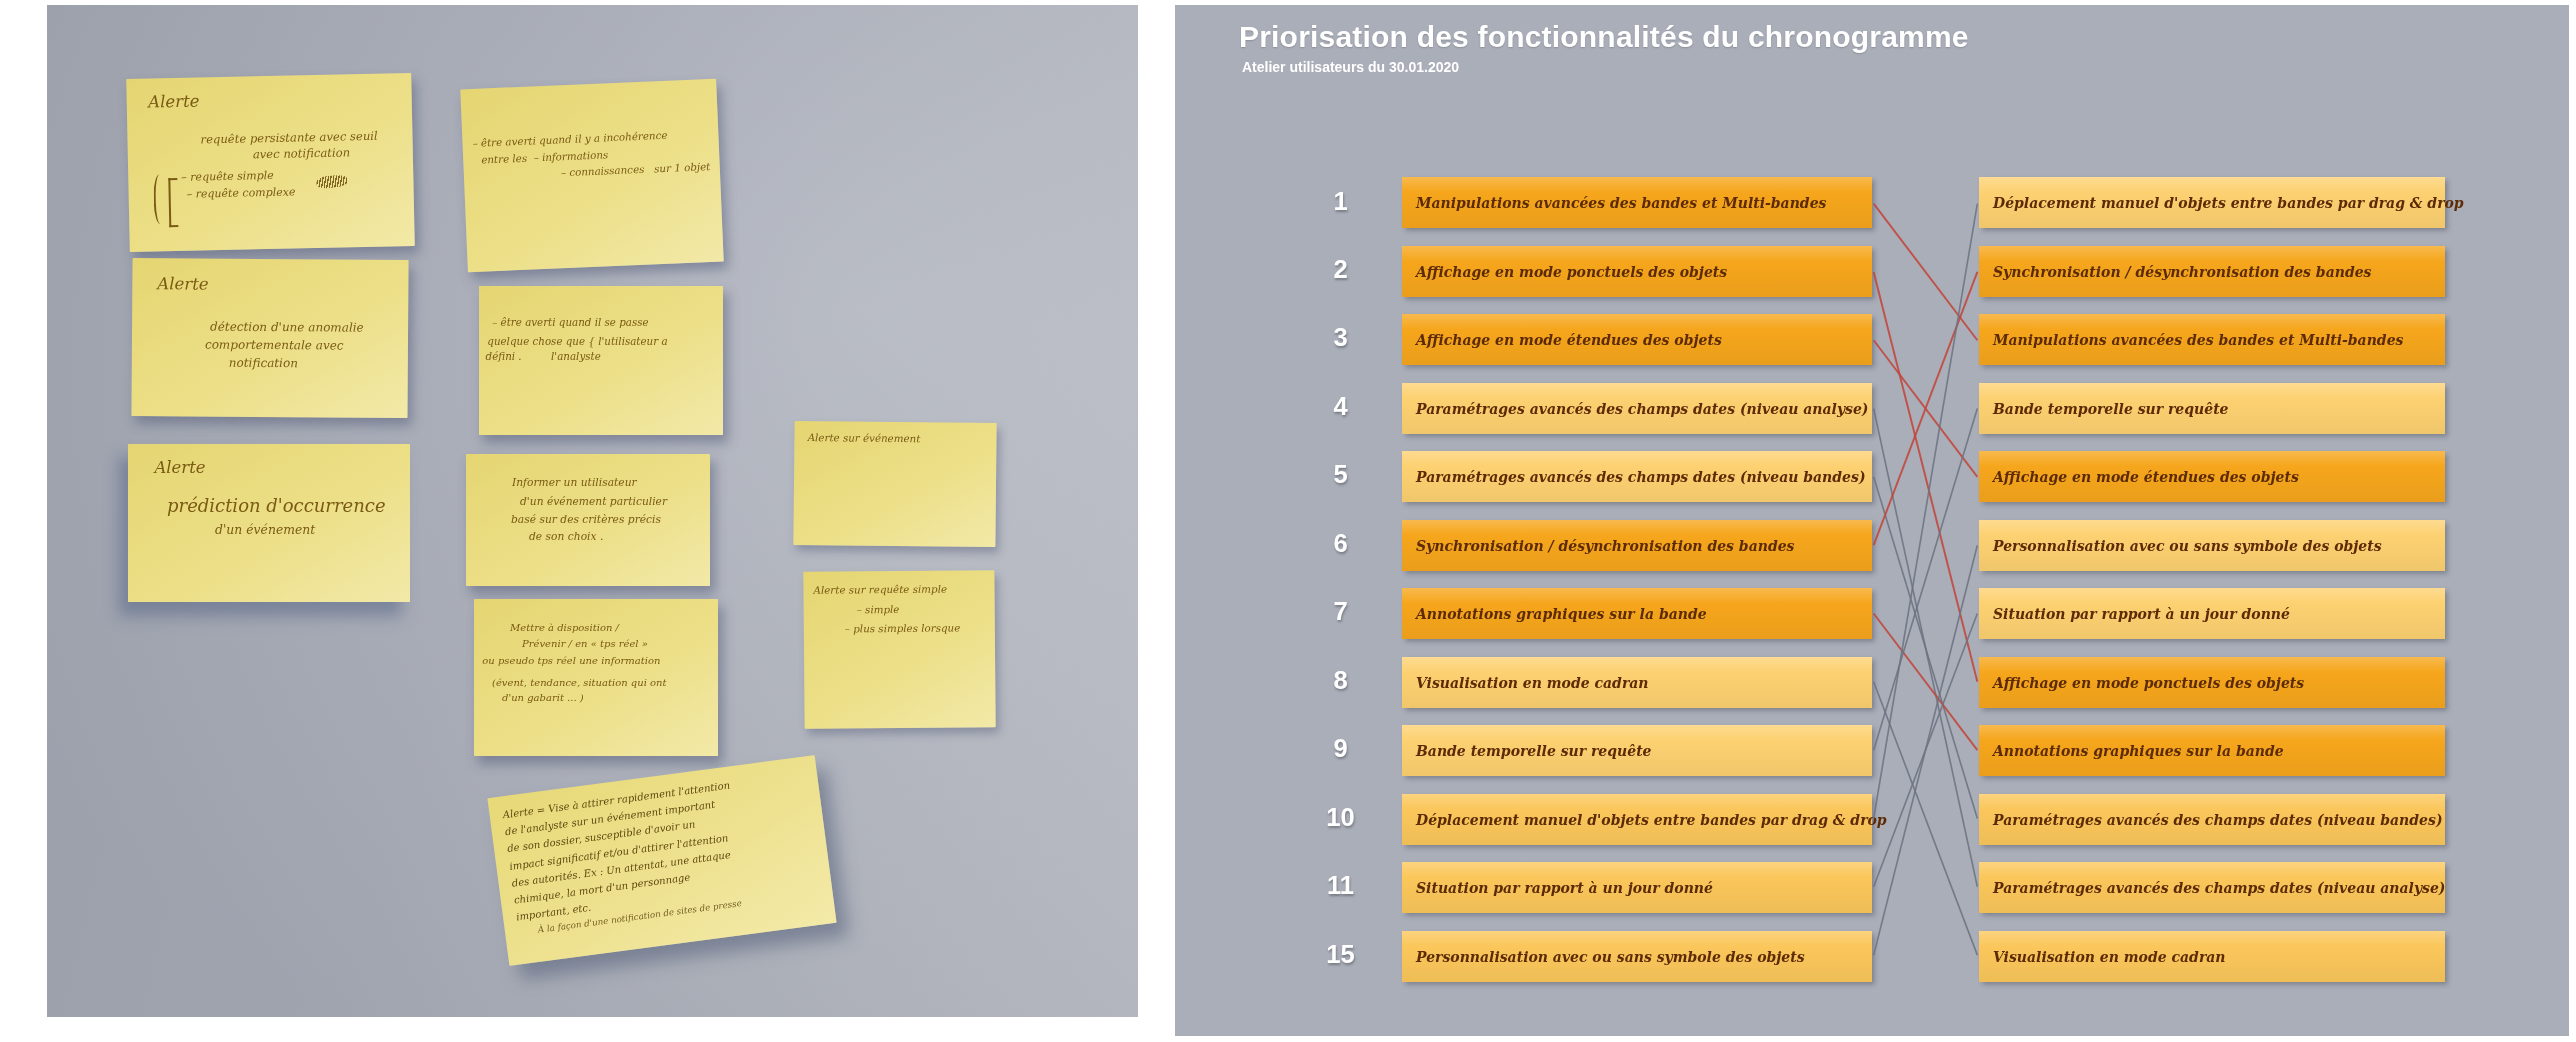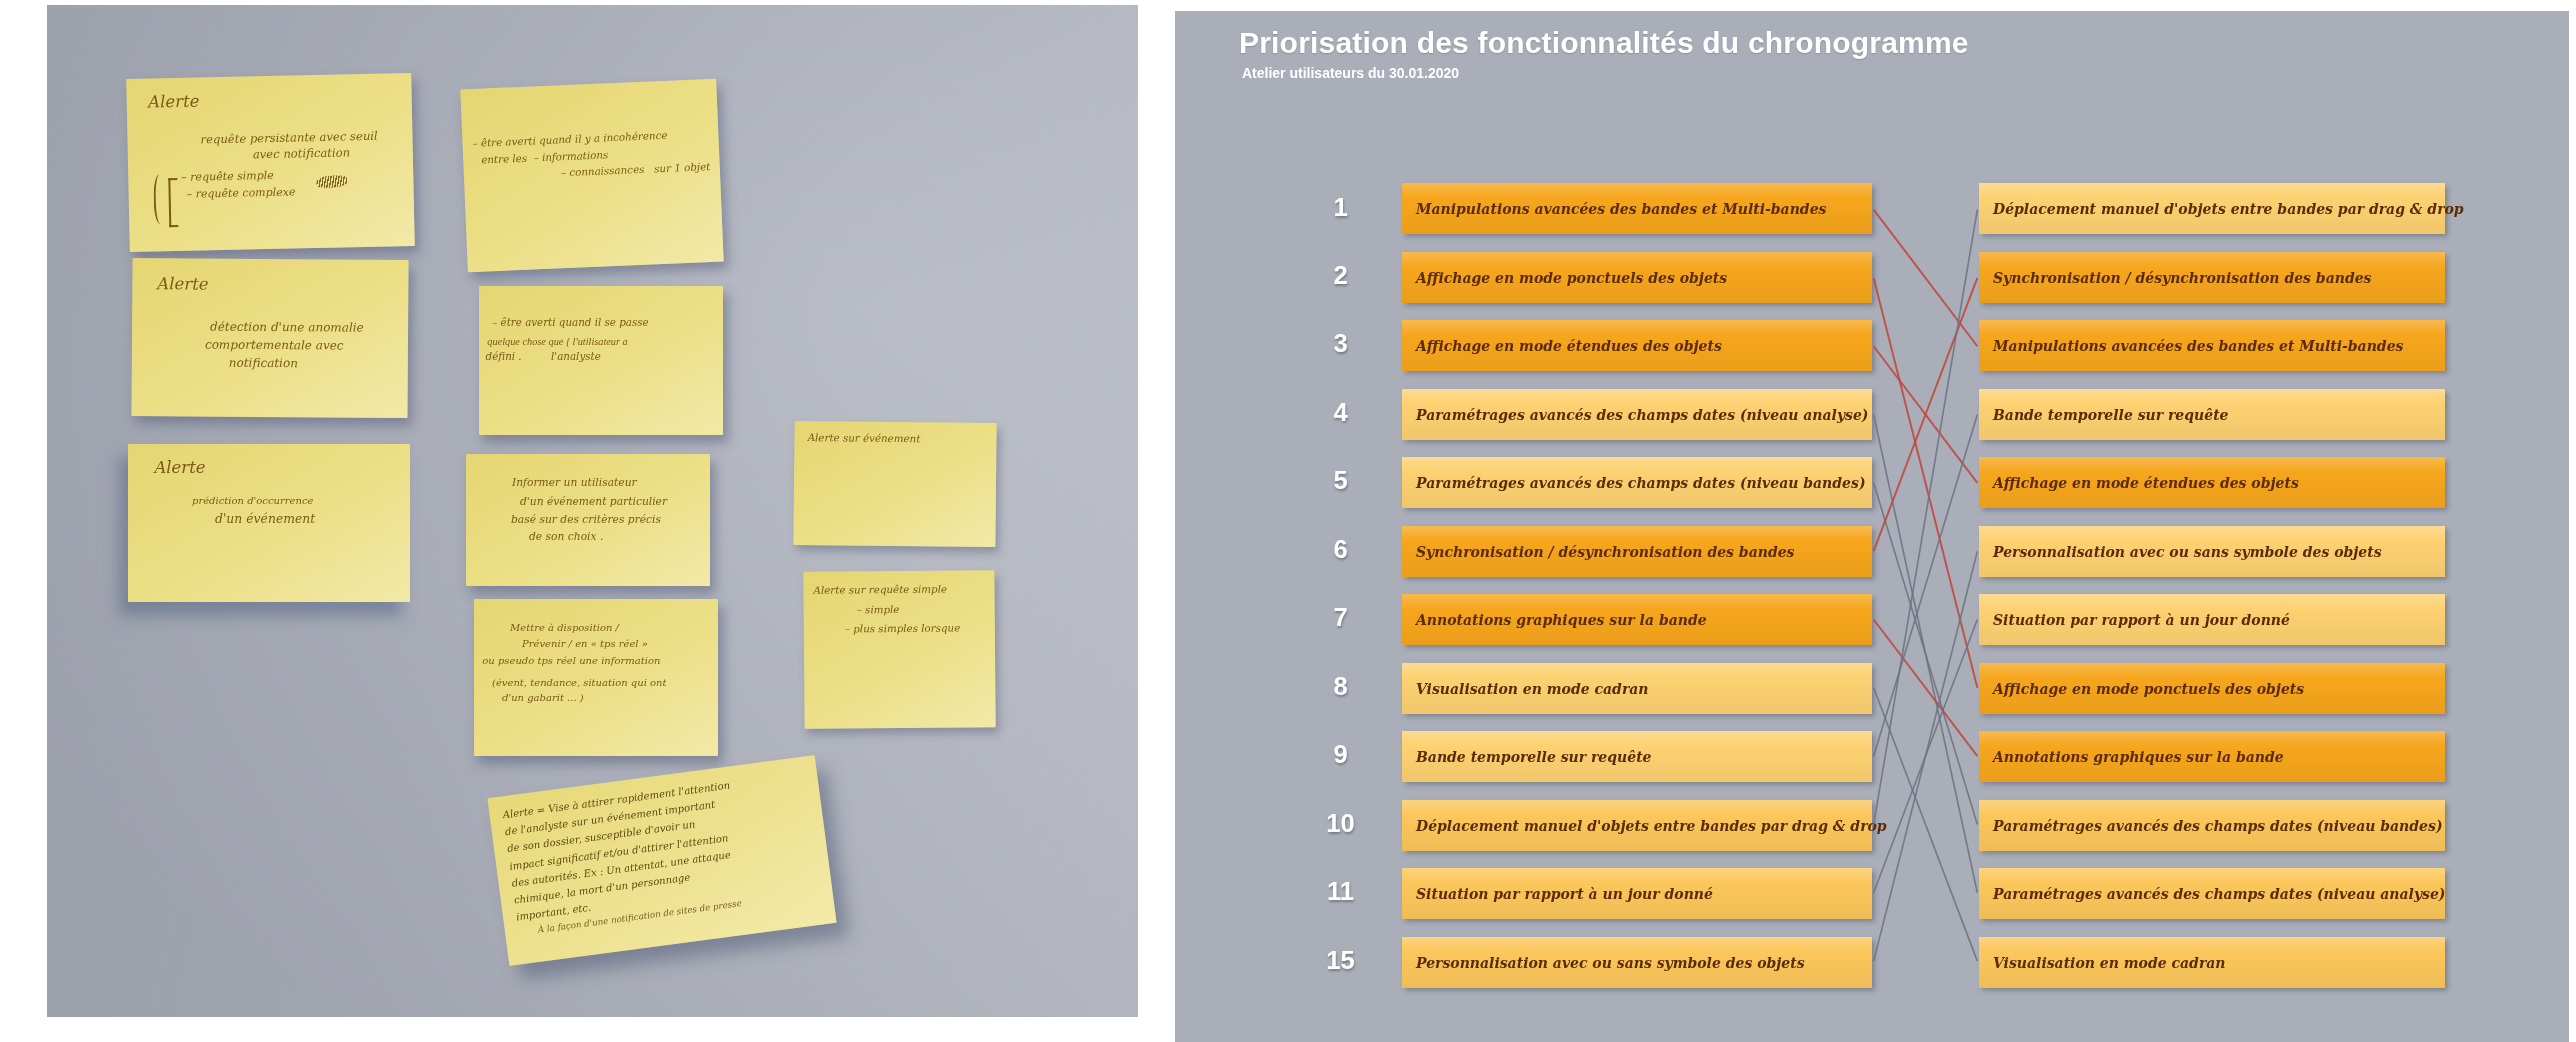--- a/index.html
+++ b/index.html
@@ -31,33 +31,33 @@
            background:repeating-linear-gradient(105deg,transparent 0 1.3px,#6d4f10 1.3px 2.6px);border-radius:40%;}
 
   .n2{left:85px;top:254px;width:276px;height:158px;transform:rotate(.4deg);}
   .n2 .hl:nth-child(1){font-size:16.5px;margin:15px 0 0 25px;}
   .n2 .hl:nth-child(2){font-size:12px;margin:23px 0 0 78px;}
   .n2 .hl:nth-child(3){font-size:12px;margin:1.7px 0 0 73px;}
   .n2 .hl:nth-child(4){font-size:12px;margin:1.7px 0 0 97px;}
 
   .n3{left:81px;top:439px;width:282px;height:158px;box-shadow:-8.3px 13.2px 15px rgba(80,95,130,.5);}
   .n3 .hl:nth-child(1){font-size:16.5px;margin:13.2px 0 0 26.4px;}
-  .n3 .hl:nth-child(2){font-size:10px;margin:15px 0 0 64px;}
+  .n3 .hl:nth-child(2){font-size:18px;margin:15px 0 0 39px;}
   .n3 .hl:nth-child(3){font-size:12.4px;margin:3.3px 0 0 87px;}
 
   .n4{left:417px;top:79px;width:256px;height:183px;transform:rotate(-2.4deg);}
   .n4 .hl{font-size:10.3px;}
   .n4 .hl:nth-child(1){margin:48px 0 0 10px;}
   .n4 .hl:nth-child(2){margin:3.3px 0 0 18px;}
   .n4 .hl:nth-child(3){margin:1.7px 0 0 97px;}
 
   .n5{left:432px;top:281px;width:244px;height:149px;}
   .n5 .hl{font-size:10.3px;}
   .n5 .hl:nth-child(1){margin:30px 0 0 13.2px;}
-  .n5 .hl:nth-child(2){margin:5px 0 0 8.3px;font-family:Liberation Serif, serif;}
+  .n5 .hl:nth-child(2){margin:5px 0 0 8.3px;}
   .n5 .hl:nth-child(3){margin:1.7px 0 0 6.6px;}
 
   .n6{left:419px;top:449px;width:244px;height:132px;}
   .n6 .hl{font-size:10.7px;}
   .n6 .hl:nth-child(1){margin:21.5px 0 0 46px;}
   .n6 .hl:nth-child(2){margin:5px 0 0 54px;}
   .n6 .hl:nth-child(3){margin:3.3px 0 0 45px;}
   .n6 .hl:nth-child(4){margin:3.3px 0 0 63px;}
 
   .n7{left:427px;top:594px;width:244px;height:157px;}
@@ -80,21 +80,21 @@
   .n9 .hl:nth-child(1){font-size:10.3px;margin:10px 0 0 13.2px;}
 
   .n10{left:757px;top:566px;width:191px;height:157px;transform:rotate(-.5deg);
       box-shadow:3.3px 5.8px 8.3px rgba(70,80,110,.38);}
   .n10 .hl{font-size:10.3px;}
   .n10 .hl:nth-child(1){margin:11.6px 0 0 10px;}
   .n10 .hl:nth-child(2){margin:6.6px 0 0 53px;}
   .n10 .hl:nth-child(3){margin:5px 0 0 41px;}
 
   
-  .slide{position:absolute;left:1175px;top:11px;width:1394px;height:1031px;background:#a9aeb9;}
+  .slide{position:absolute;left:1175px;top:5px;width:1394px;height:1031px;background:#a9aeb9;}
   .slide h1{position:absolute;left:64px;top:15px;margin:0;color:#ffffff;font-size:30px;font-weight:700;
             letter-spacing:0.2px;text-shadow:0 0.8px 1.7px rgba(0,0,0,.18);}
   .subtitle{position:absolute;left:67px;top:54px;color:#ffffff;font-size:14px;font-weight:700;}
   .col-header{position:absolute;top:114px;height:38px;text-align:center;color:#15130e;
               font-family:"DejaVu Serif",serif;font-style:italic;font-weight:700;font-size:25px;letter-spacing:0.8px;}
   .col-header.a{left:227px;width:470px;}
   .col-header.b{left:804px;width:466px;}
   #ranks{position:absolute;left:124px;top:0;width:83px;height:100%;}
   .rank{position:absolute;width:100%;text-align:center;color:#ffffff;font-size:25.6px;font-weight:700;
         text-shadow:0.8px 1.7px 2.5px rgba(0,0,0,.30);}

